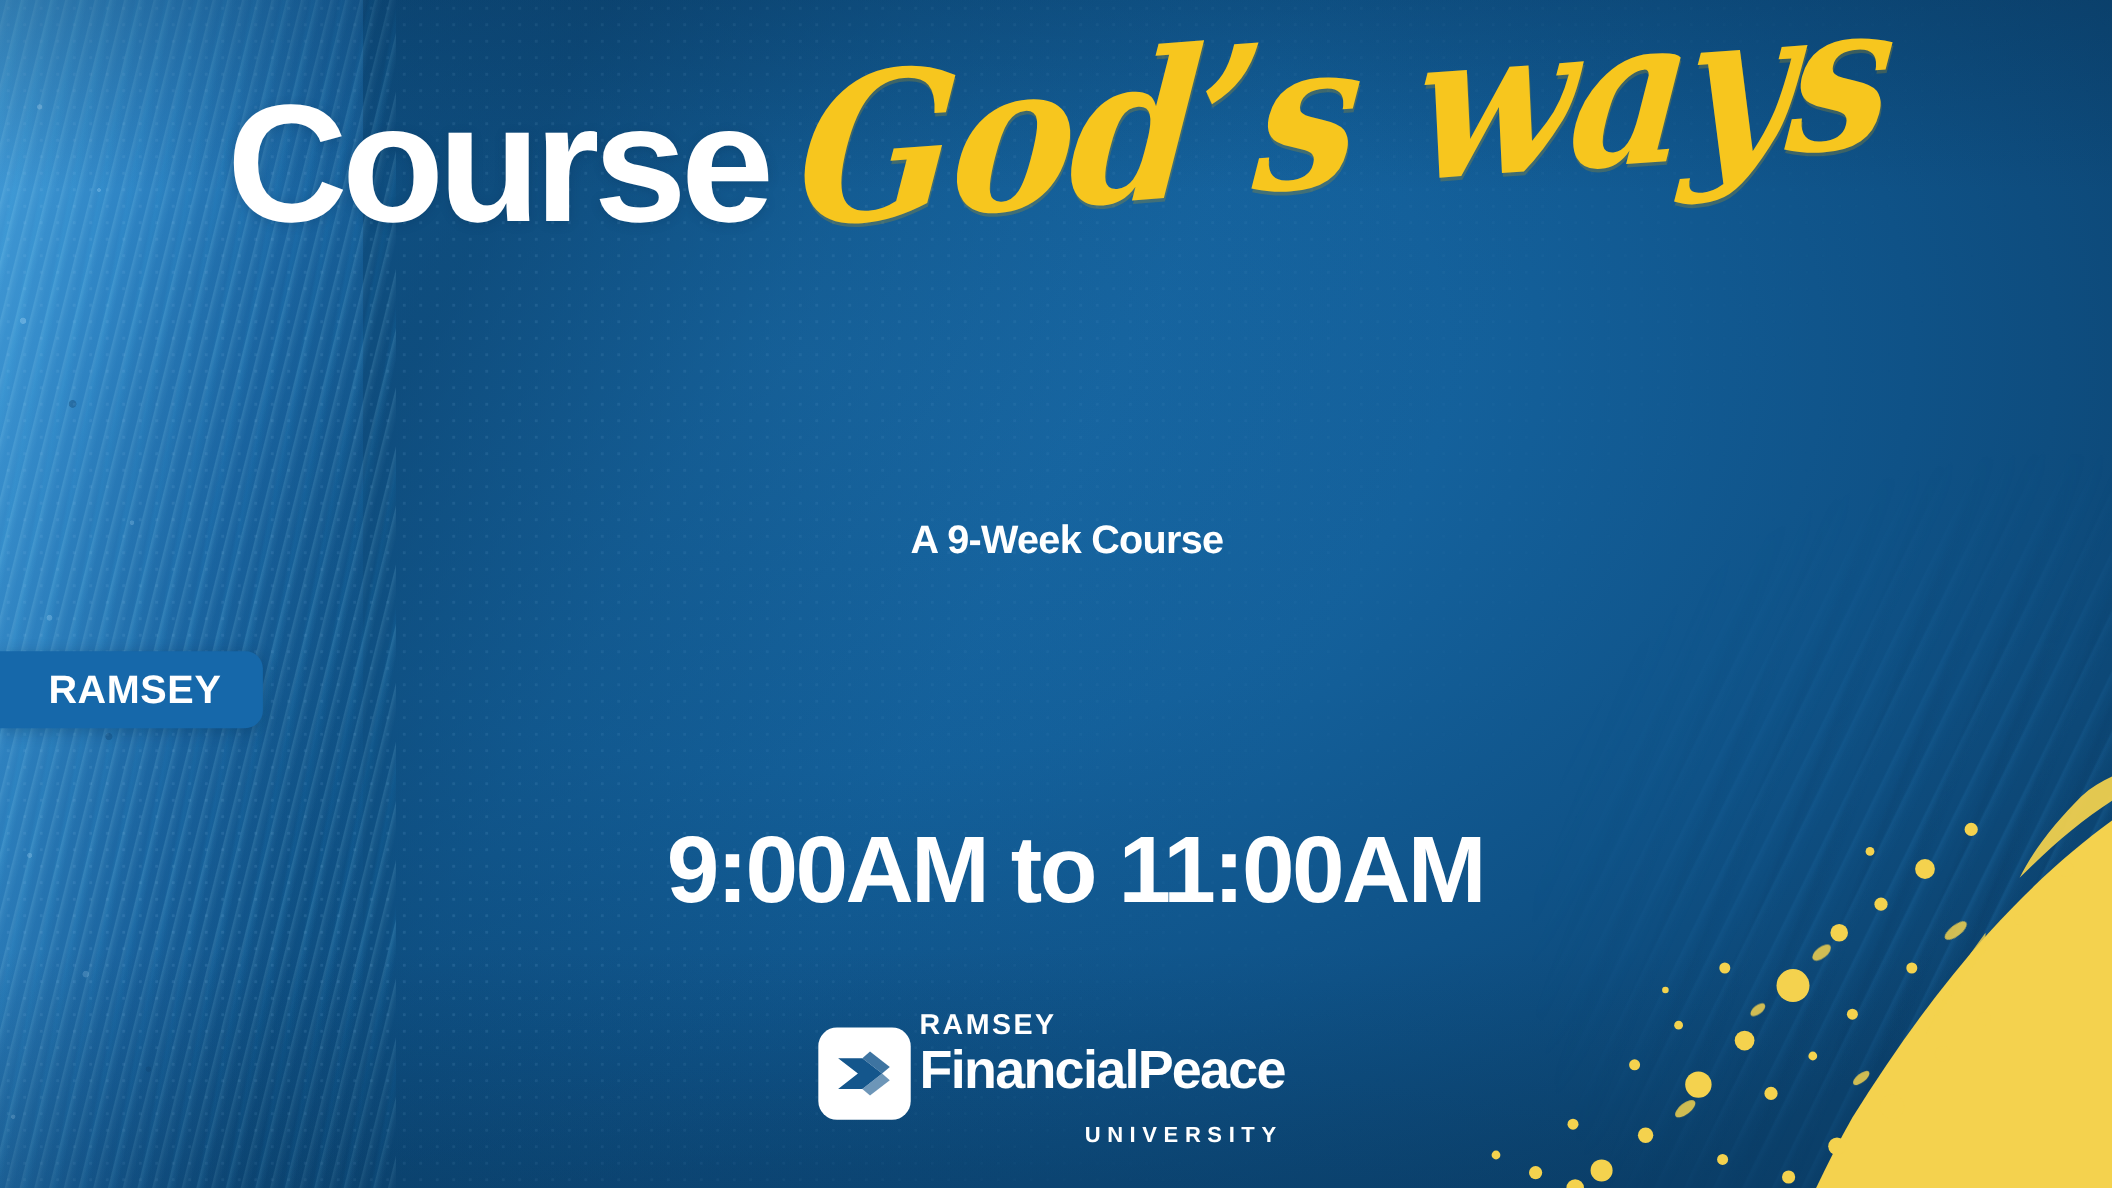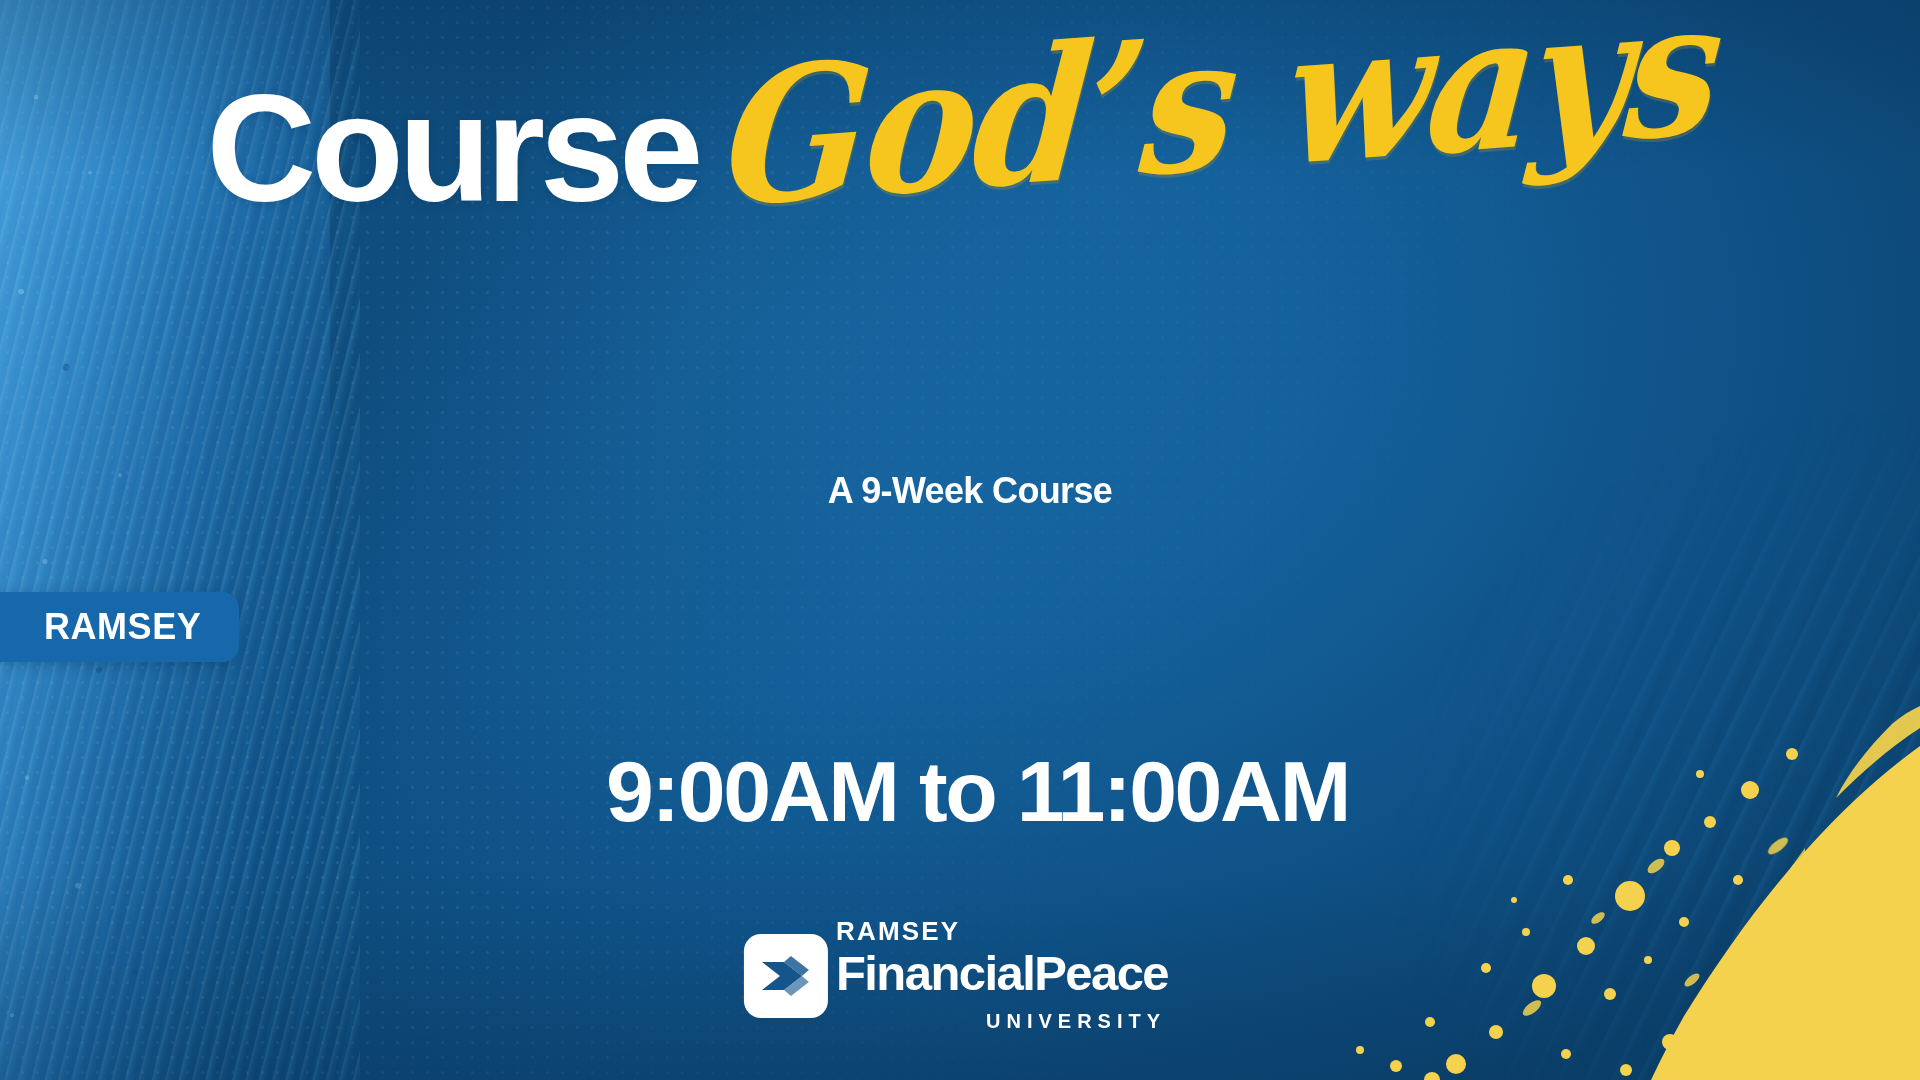--- a/index.html
+++ b/index.html
@@ -207,21 +207,21 @@
     color:#ffffff; font-weight:700; font-size:26px;
     letter-spacing:0.085em; line-height:1; margin-bottom:5px;
   }
   .logo-fpu{
     color:#ffffff; font-weight:700; font-size:49px;
     letter-spacing:-0.032em; line-height:1;
   }
   .logo-university{
     color:#ffffff; font-weight:700; font-size:20px;
     letter-spacing:0.30em; line-height:1;
-    text-align:right; margin-top:13px; padding-right:2px;
+    text-align:right; margin-top:24px; padding-right:2px;
   }
 </style>
 </head>
 <body>
 
 <div id="stage">
 
   <div class="bg-layer bg-diag-dark"></div>
   <div class="bg-layer bg-left-bright"></div>
   <div class="bg-layer bg-left-streaks"></div>

